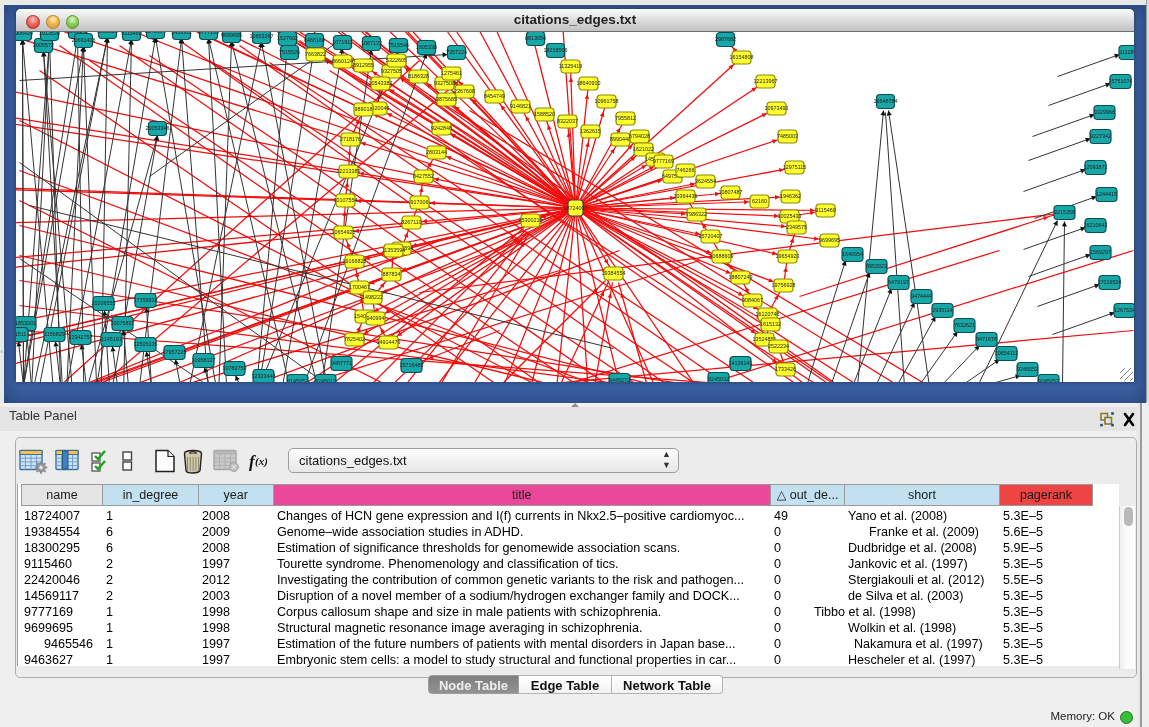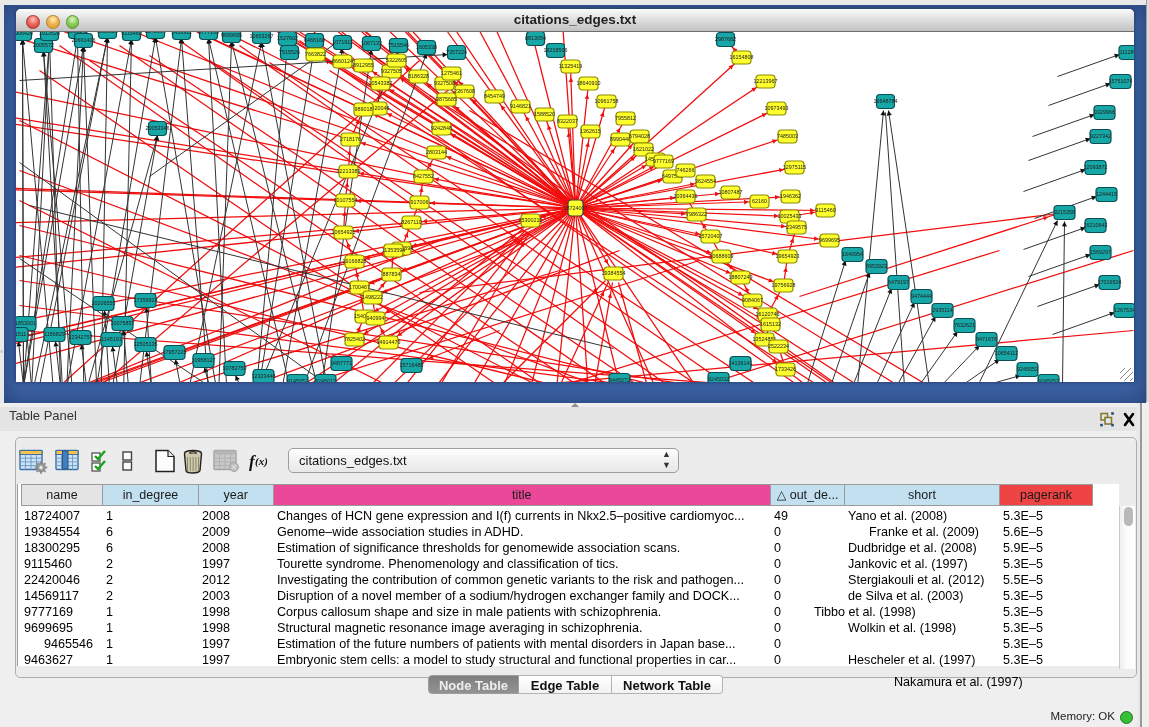--- a/index.html
+++ b/index.html
@@ -965,21 +965,21 @@
         <span class="c" style="left:756px;width:70px;">0</span>
         <span class="c" style="left:830px;width:152px;">Wolkin et al. (1998)</span>
         <span class="c" style="left:985px;width:90px;">5.3E–5</span>
       </div>
 <div class="row" style="top:152.5px;">
         <span class="c" style="left:12px;width:78px;margin-left:14px;">9465546</span>
         <span class="c" style="left:88px;width:92px;">1</span>
         <span class="c" style="left:184px;width:72px;">1997</span>
         <span class="c" style="left:259px;width:494px;">Estimation of the future numbers of patients with mental disorders in Japan base...</span>
         <span class="c" style="left:756px;width:70px;">0</span>
-        <span class="c" style="left:876px;width:152px;margin-top:38px;">Nakamura et al. (1997)</span>
+        <span class="c" style="left:836px;width:152px;">Nakamura et al. (1997)</span>
         <span class="c" style="left:985px;width:90px;">5.3E–5</span>
       </div>
 <div class="row" style="top:168.5px;">
         <span class="c" style="left:6px;width:78px;">9463627</span>
         <span class="c" style="left:88px;width:92px;">1</span>
         <span class="c" style="left:184px;width:72px;">1997</span>
         <span class="c" style="left:259px;width:494px;">Embryonic stem cells: a model to study structural and functional properties in car...</span>
         <span class="c" style="left:756px;width:70px;">0</span>
         <span class="c" style="left:830px;width:152px;">Hescheler et al. (1997)</span>
         <span class="c" style="left:985px;width:90px;">5.3E–5</span>

